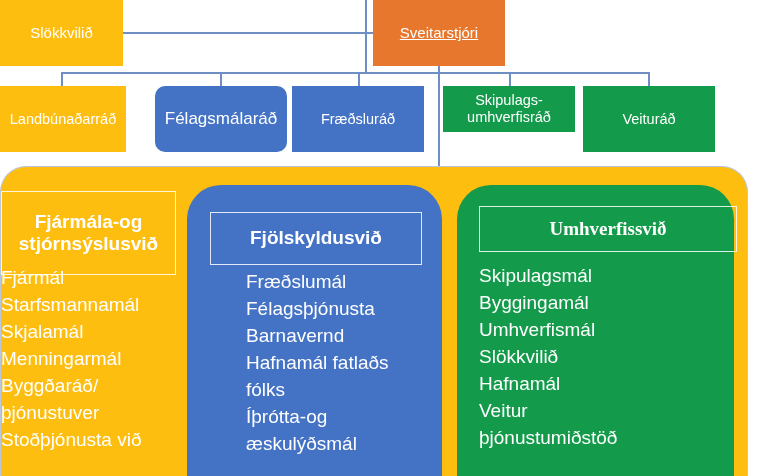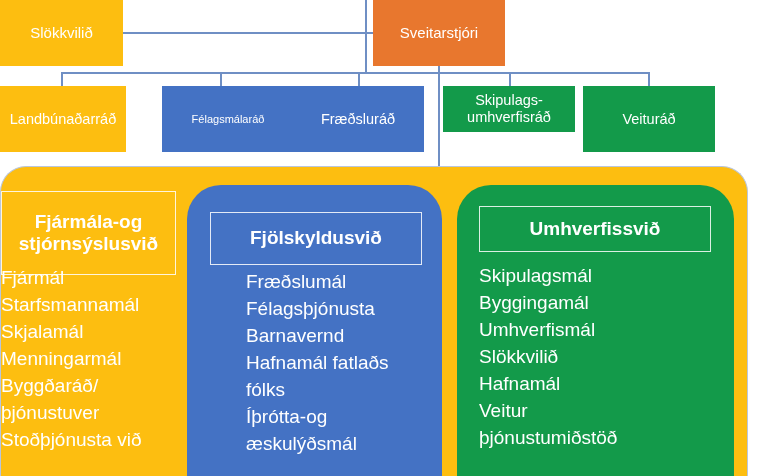--- a/index.html
+++ b/index.html
@@ -46,29 +46,31 @@
   .box-blue   { background: #4472c4; }
   .box-green  { background: #139a4a; }
 
   #box-byggdarad {
     left: 0px; top: 0px; width: 123px; height: 66px;
     font-size: 15px;
   }
   #box-sveitarstjori {
     left: 373px; top: 0px; width: 132px; height: 66px;
     font-size: 15px;
+    text-decoration: underline;
   }
   #box-landbunadarrad {
     left: 0px; top: 86px; width: 126px; height: 66px;
     font-size: 14.5px;
     align-items: center;
   }
   #box-felagsmalarad {
-    left: 162px; top: 86px; width: 132px; height: 66px;
-    font-size: 11px;
+    left: 155px; top: 86px; width: 132px; height: 66px;
+    font-size: 17px;
+    border-radius: 10px;
   }
   #box-fraedslurad {
     left: 292px; top: 86px; width: 132px; height: 66px;
     font-size: 14.5px;
   }
   #box-skipulagsrad {
     left: 443px; top: 86px; width: 132px; height: 46px;
     font-size: 14.5px;
   }
   #box-veiturad {
@@ -133,22 +135,23 @@
   #title-fjarmala {
     left: 38px; top: 24px; width: 175px; height: 84px;
     font-size: 19px;
     padding: 0 4px;
   }
   #title-fjolskyldu {
     left: 23px; top: 27px; width: 212px; height: 53px;
     font-size: 19px;
   }
   #title-umhverfis {
-    left: 22px; top: 21px; width: 232px; height: 46px;
-    font-size: 19px;
+    left: 22px; top: 21px; width: 258px; height: 46px;
+    font-size: 19px;
+    font-family: Liberation Serif, serif;
   }
 
   .panel-list {
     position: absolute;
     color: #ffffff;
     font-size: 19px;
     line-height: 1.42;
     white-space: nowrap;
   }
   #list-fjarmala {

